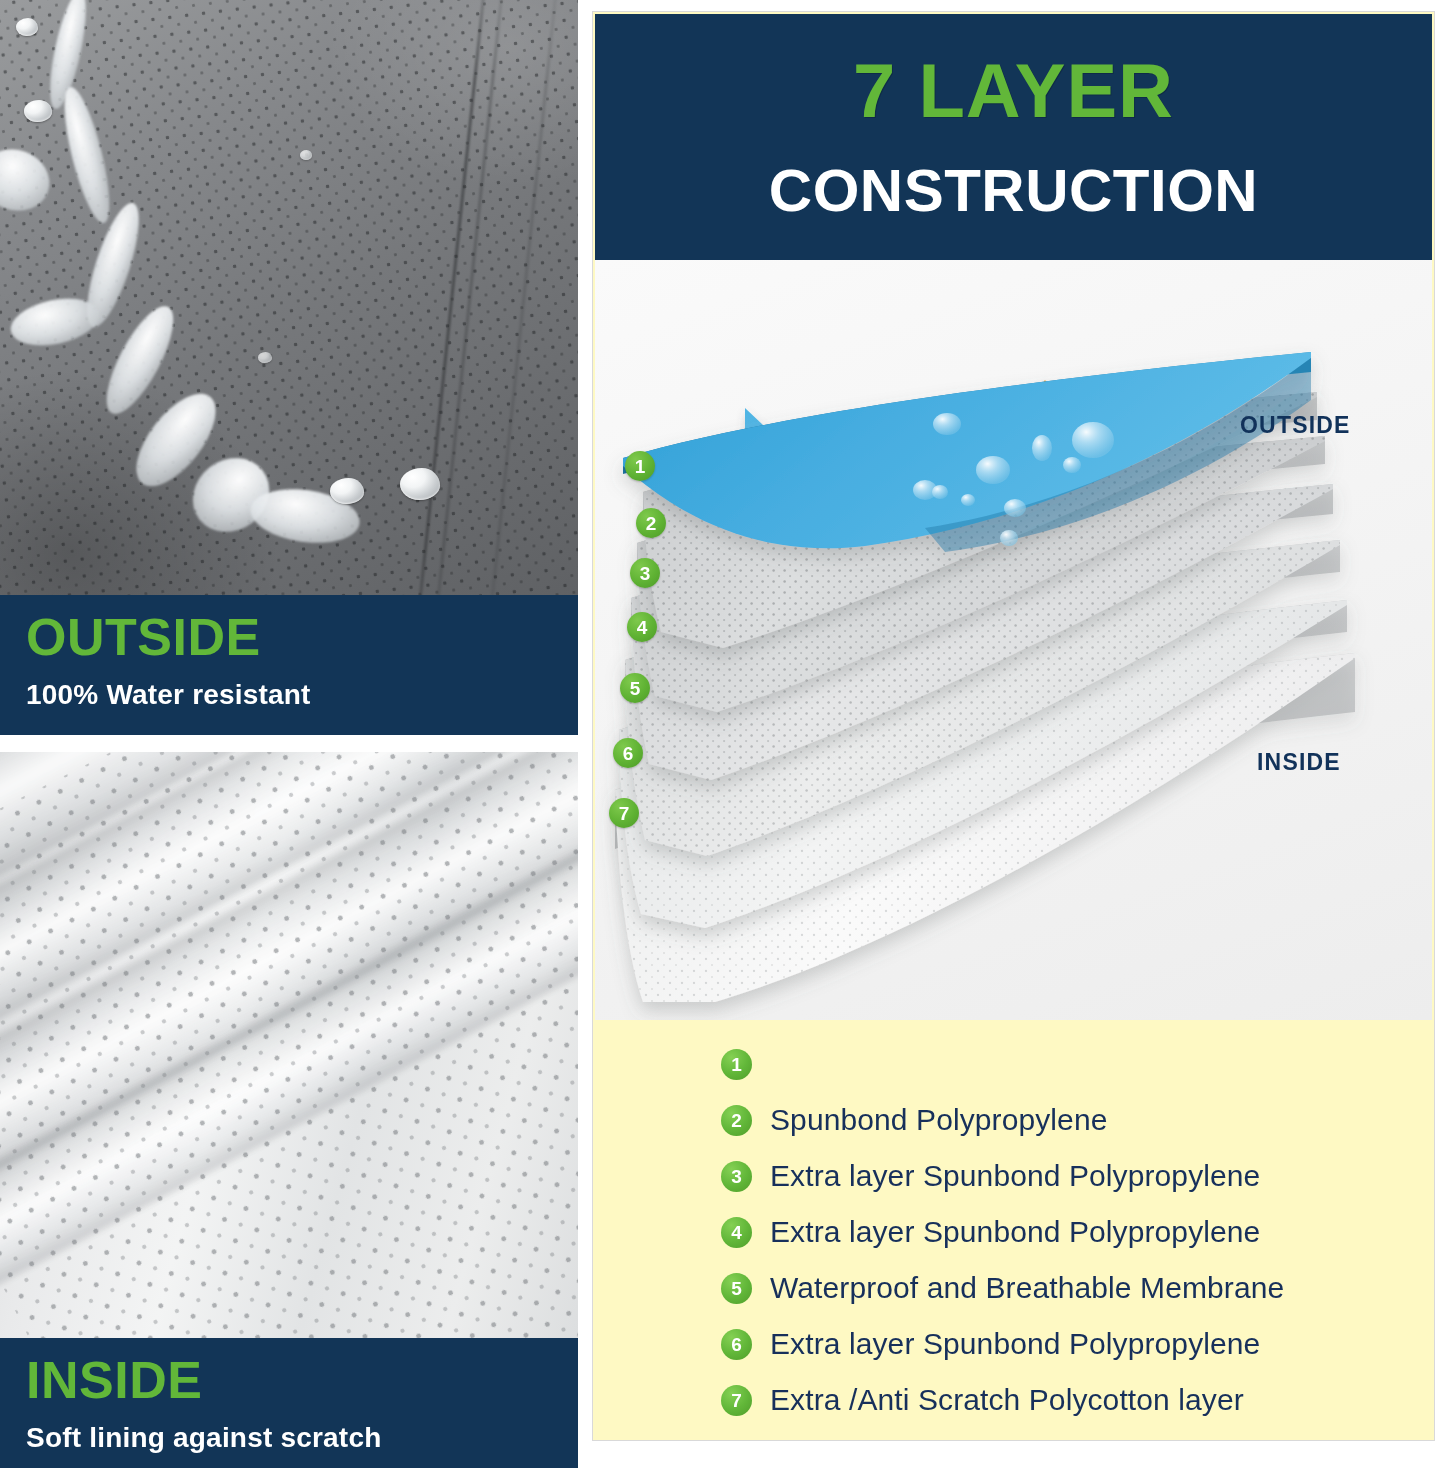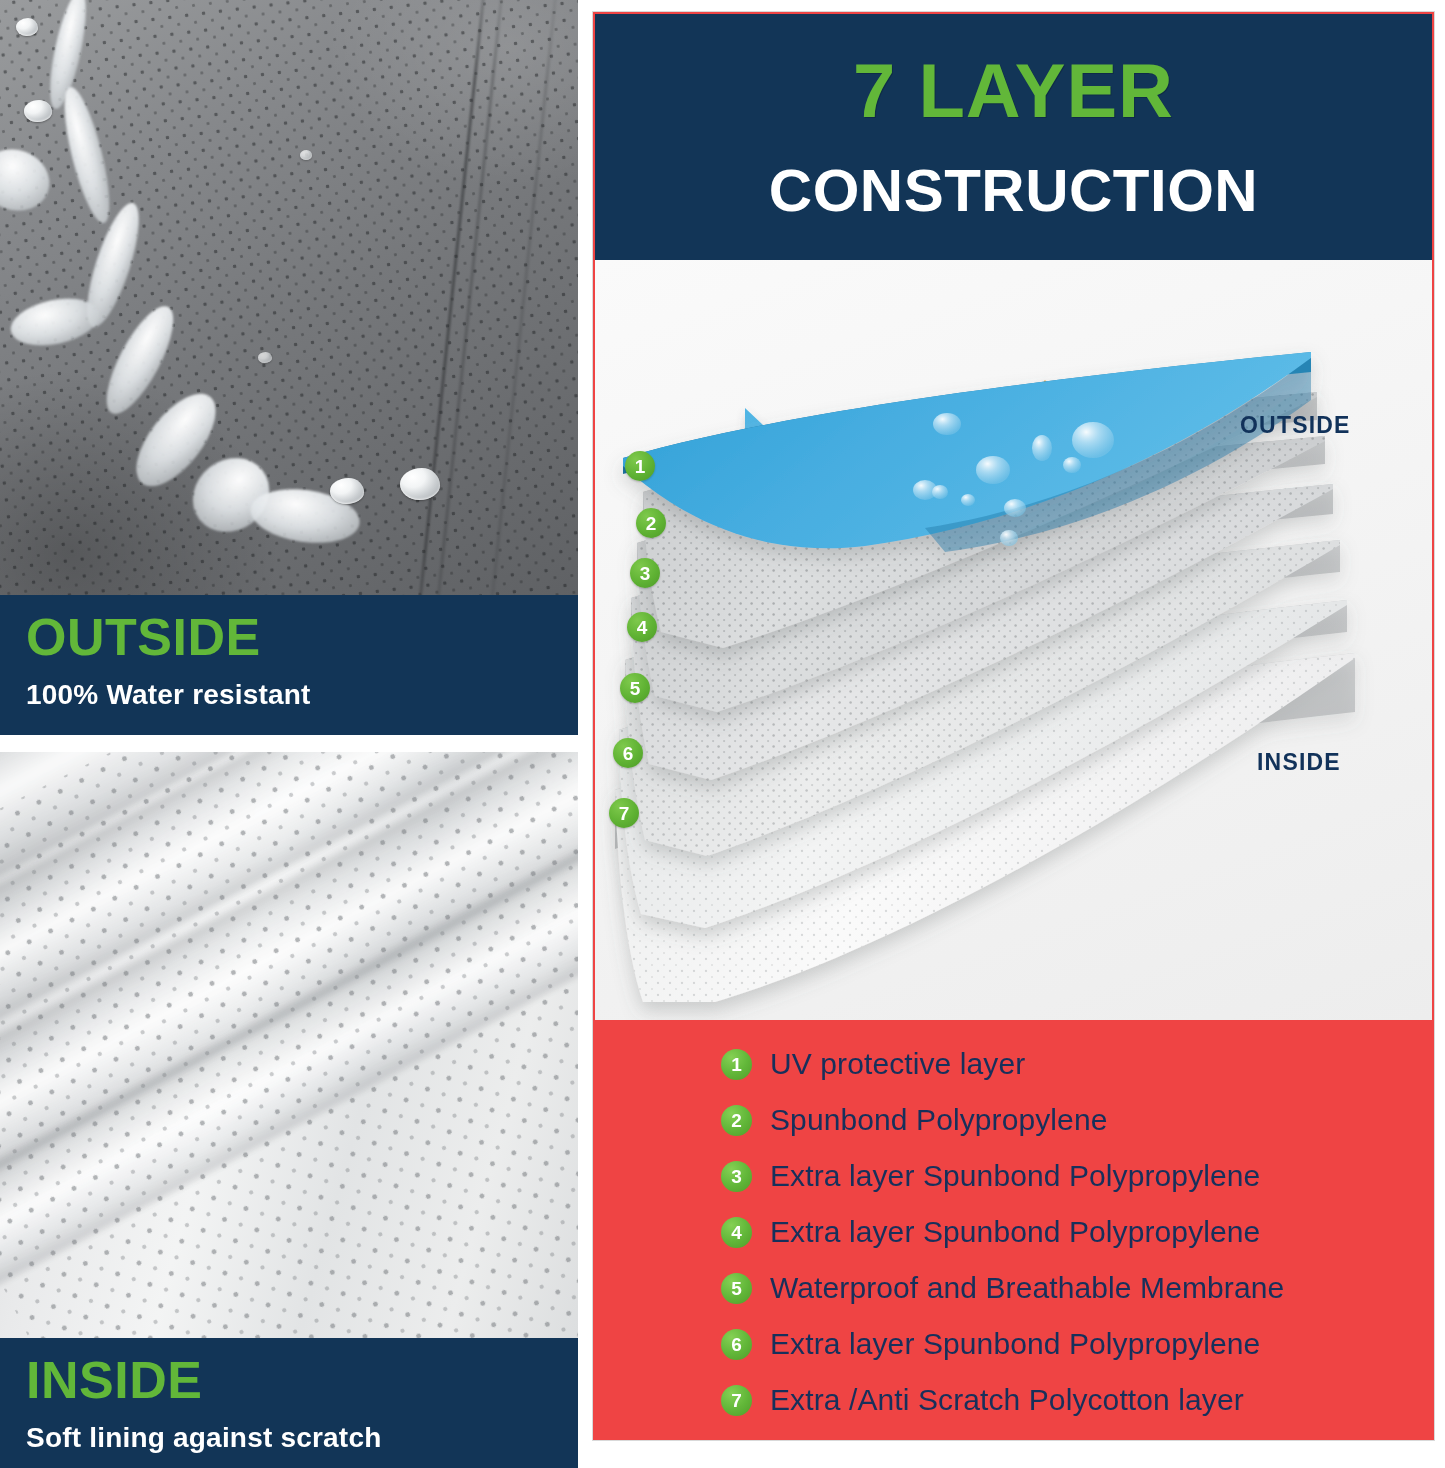--- a/index.html
+++ b/index.html
@@ -161,21 +161,21 @@
     letter-spacing: .2px;
   }
 
   
   .right-panel {
     position: absolute;
     left: 592px;
     top: 11px;
     width: 843px;
     height: 1430px;
-    background: #ef4444;
+    background: #fef9c3;
     border: 1px solid #d9d9d9;
     box-sizing: border-box;
     overflow: hidden;
   }
 
   .panel-header {
     position: absolute;
     left: 2px; top: 2px;
     width: 837px;
     height: 246px;
@@ -544,21 +544,20 @@
       <div class="stack-badge" style="left:35px;  top:298px;">3</div>
       <div class="stack-badge" style="left:32px;  top:352px;">4</div>
       <div class="stack-badge" style="left:25px;  top:413px;">5</div>
       <div class="stack-badge" style="left:18px;  top:478px;">6</div>
       <div class="stack-badge" style="left:14px;  top:538px;">7</div>
     </div>
 
     <div class="legend">
       <div class="legend-row">
         <span class="legend-badge">1</span>
-        <span class="legend-text">UV protective layer</span>
       </div>
       <div class="legend-row">
         <span class="legend-badge">2</span>
         <span class="legend-text">Spunbond  Polypropylene</span>
       </div>
       <div class="legend-row">
         <span class="legend-badge">3</span>
         <span class="legend-text">Extra layer Spunbond Polypropylene</span>
       </div>
       <div class="legend-row">

